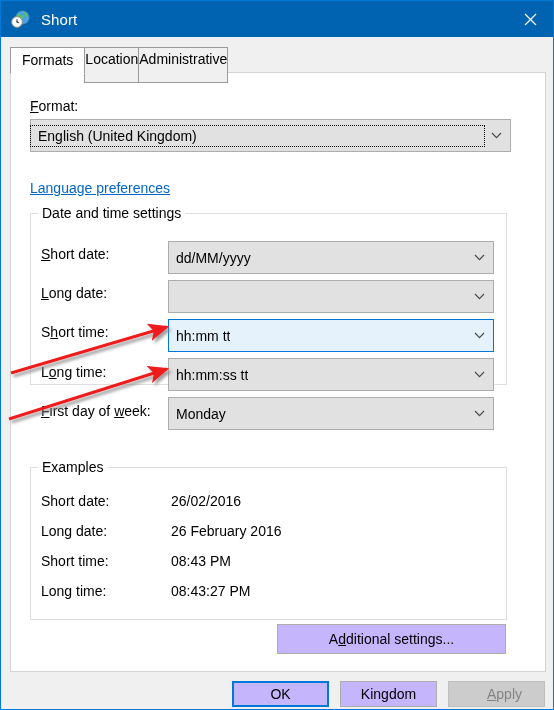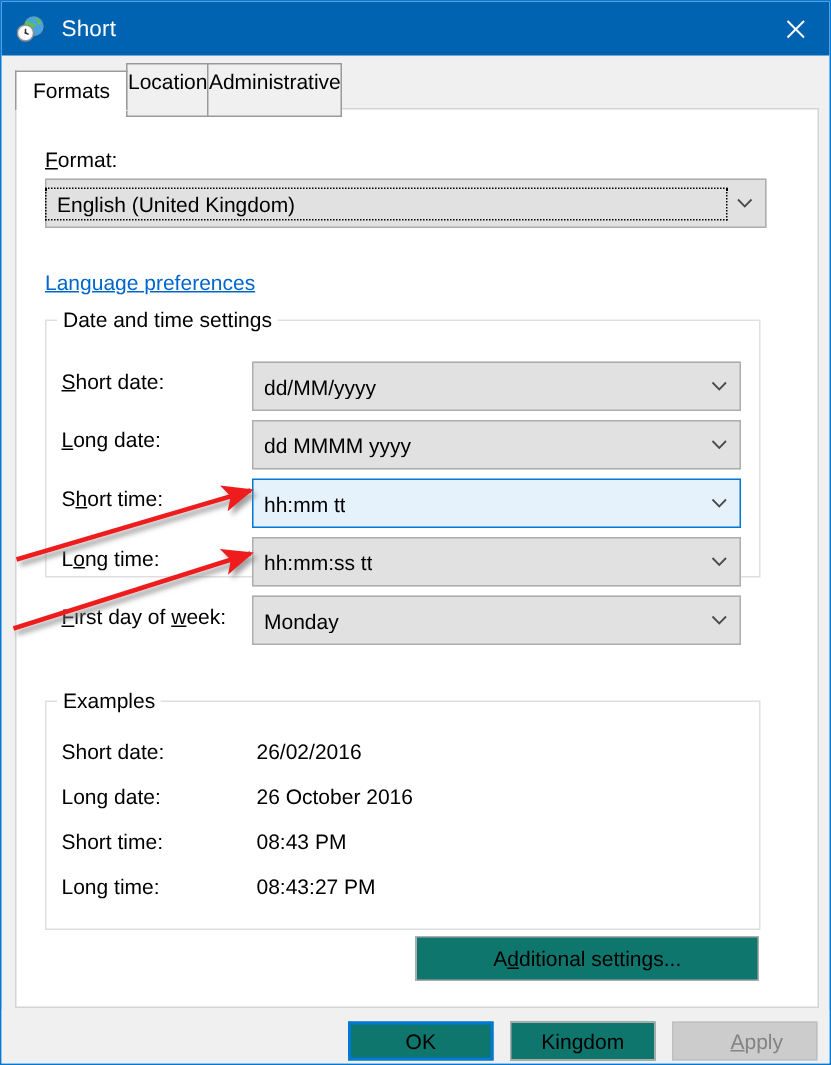--- a/index.html
+++ b/index.html
@@ -57,21 +57,21 @@
   }
   #close-button svg { display:block; }
 
   
   #tabstrip {
     position: absolute;
     left: 9px;
     top: 46px;
     height: 26px;
     display: flex;
-    align-items: center;
+    align-items: flex-start;
     z-index: 3;
   }
   .tab {
     box-sizing: border-box;
     height: 36px;
     line-height: 22px;
     padding: 0 0;
     font-size: 14px;
     color: #000000;
     border: 1px solid #9a9a9a;
@@ -178,21 +178,21 @@
     color: #000000;
     background: #ffffff;
     padding: 0 4px;
     white-space: nowrap;
   }
 
   
   .btn {
     position: absolute;
     box-sizing: border-box;
-    background: #0f766e;
+    background: #c4b5fd;
     border: 1px solid #adadad;
     font-size: 14px;
     color: #000000;
     display: flex;
     align-items: center;
     justify-content: center;
     cursor: default;
     white-space: nowrap;
   }
   .btn u { text-decoration: underline; }
@@ -289,21 +289,20 @@
       <span class="val">dd/MM/yyyy</span>
       <span class="chev">
         <svg width="11" height="7" viewBox="0 0 11 7">
             <polyline points="1,1 5.5,5.6 10,1" fill="none" stroke="#4a4a4a" stroke-width="1.2"></polyline>
           </svg>
       </span>
     </div>
 
     <div class="lbl" style="left:30px; top:212px;"><u>L</u>ong date:</div>
     <div class="combo" style="left:157px; top:207px; width:326px;">
-      <span class="val">dd MMMM yyyy</span>
       <span class="chev">
         <svg width="11" height="7" viewBox="0 0 11 7">
             <polyline points="1,1 5.5,5.6 10,1" fill="none" stroke="#4a4a4a" stroke-width="1.2"></polyline>
           </svg>
       </span>
     </div>
 
     <div class="lbl" style="left:30px; top:251px;">S<u>h</u>ort time:</div>
     <div class="combo hover" style="left:157px; top:246px; width:326px;">
       <span class="val">hh:mm tt</span>
@@ -334,21 +333,21 @@
       </span>
     </div>
 
     <div class="groupbox" style="left:19px; top:394px; width:477px; height:153px;"></div>
     <div class="group-title" style="left:27px; top:386px;">Examples</div>
 
     <div class="lbl" style="left:30px; top:420px;">Short date:</div>
     <div class="lbl" style="left:160px; top:420px;">26/02/2016</div>
 
     <div class="lbl" style="left:30px; top:450px;">Long date:</div>
-    <div class="lbl" style="left:160px; top:450px;">26 October 2016</div>
+    <div class="lbl" style="left:160px; top:450px;">26 February 2016</div>
 
     <div class="lbl" style="left:30px; top:480px;">Short time:</div>
     <div class="lbl" style="left:160px; top:480px;">08:43 PM</div>
 
     <div class="lbl" style="left:30px; top:510px;">Long time:</div>
     <div class="lbl" style="left:160px; top:510px;">08:43:27 PM</div>
 
     <div class="btn" style="left:266px; top:551px; width:229px; height:30px;">
       <span>A<u>d</u>ditional settings...</span>
     </div>

